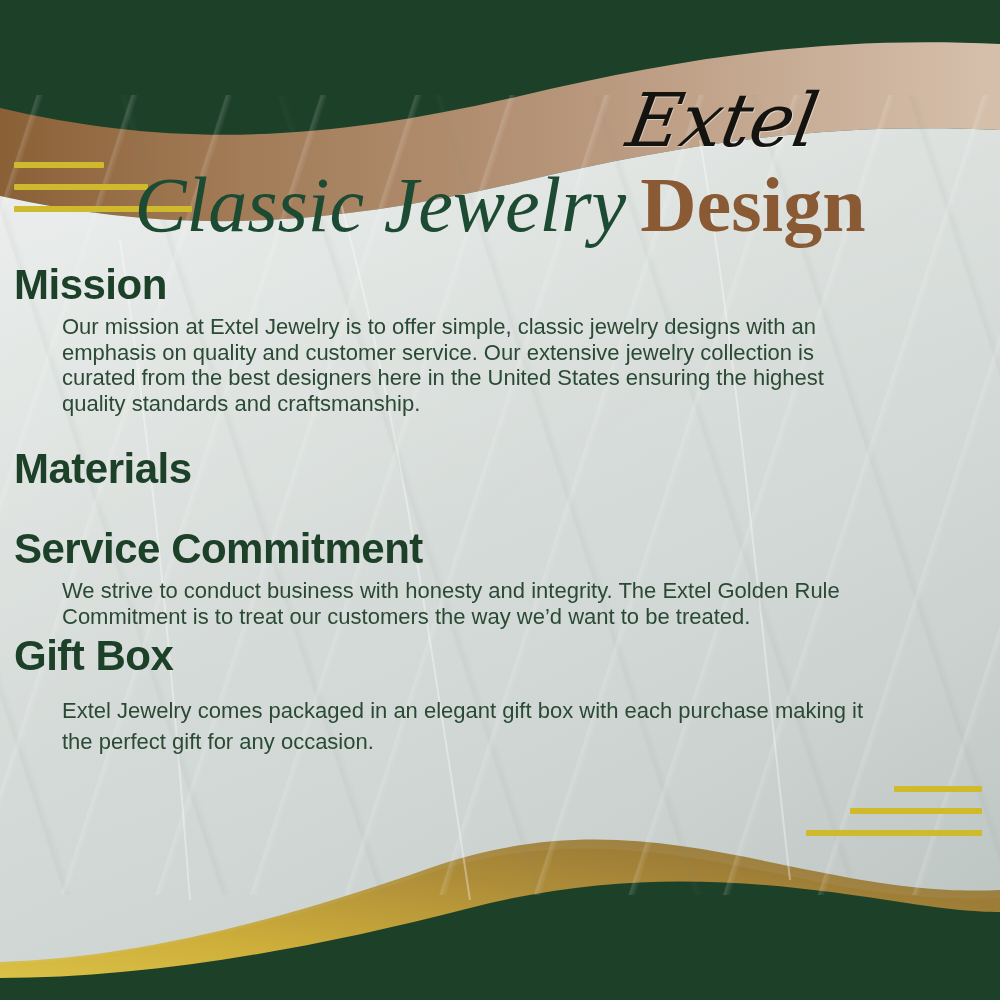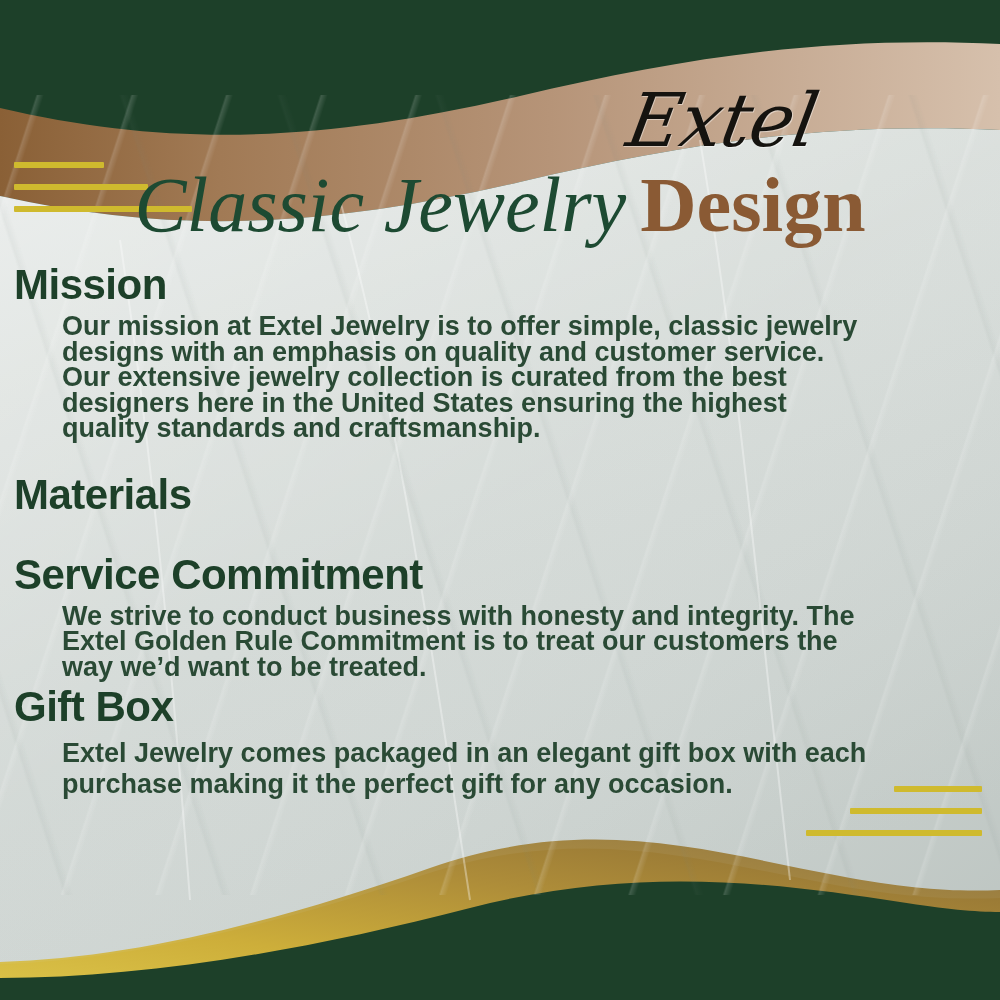--- a/index.html
+++ b/index.html
@@ -144,31 +144,31 @@
     font-family: "Liberation Sans", sans-serif;
     font-weight: 700;
     font-size: 42px;
     line-height: 54px;
     letter-spacing: -0.5px;
     margin: 0 0 2px 14px;
   }
   .sec-body {
     color: #2a4a35;
     font-family: "Liberation Sans", sans-serif;
-    font-weight: 700;
-    font-size: 27px;
+    font-weight: 400;
+    font-size: 22px;
     line-height: 25.5px;
     margin: 0 24px 0 62px;
     max-width: 916px;
   }
   #sec-0 { margin-bottom: 26px; }
   #sec-1 { margin-bottom: 26px; }
   #sec-2 { }
   #sec-3 .sec-body { line-height: 31px; }
-  #sec-3 .sec-title { margin-bottom: 4px; }
+  #sec-3 .sec-title { margin-bottom: 12px; }
 </style>
 </head>
 <body>
 
 <div id="poster">
 
   <svg class="bg-svg" viewBox="0 0 1000 1000" preserveAspectRatio="none">
     <defs>
       <linearGradient id="panelGrad" x1="0" y1="0" x2="0.35" y2="1">
         <stop offset="0%" stop-color="#e4e8e6"></stop>

